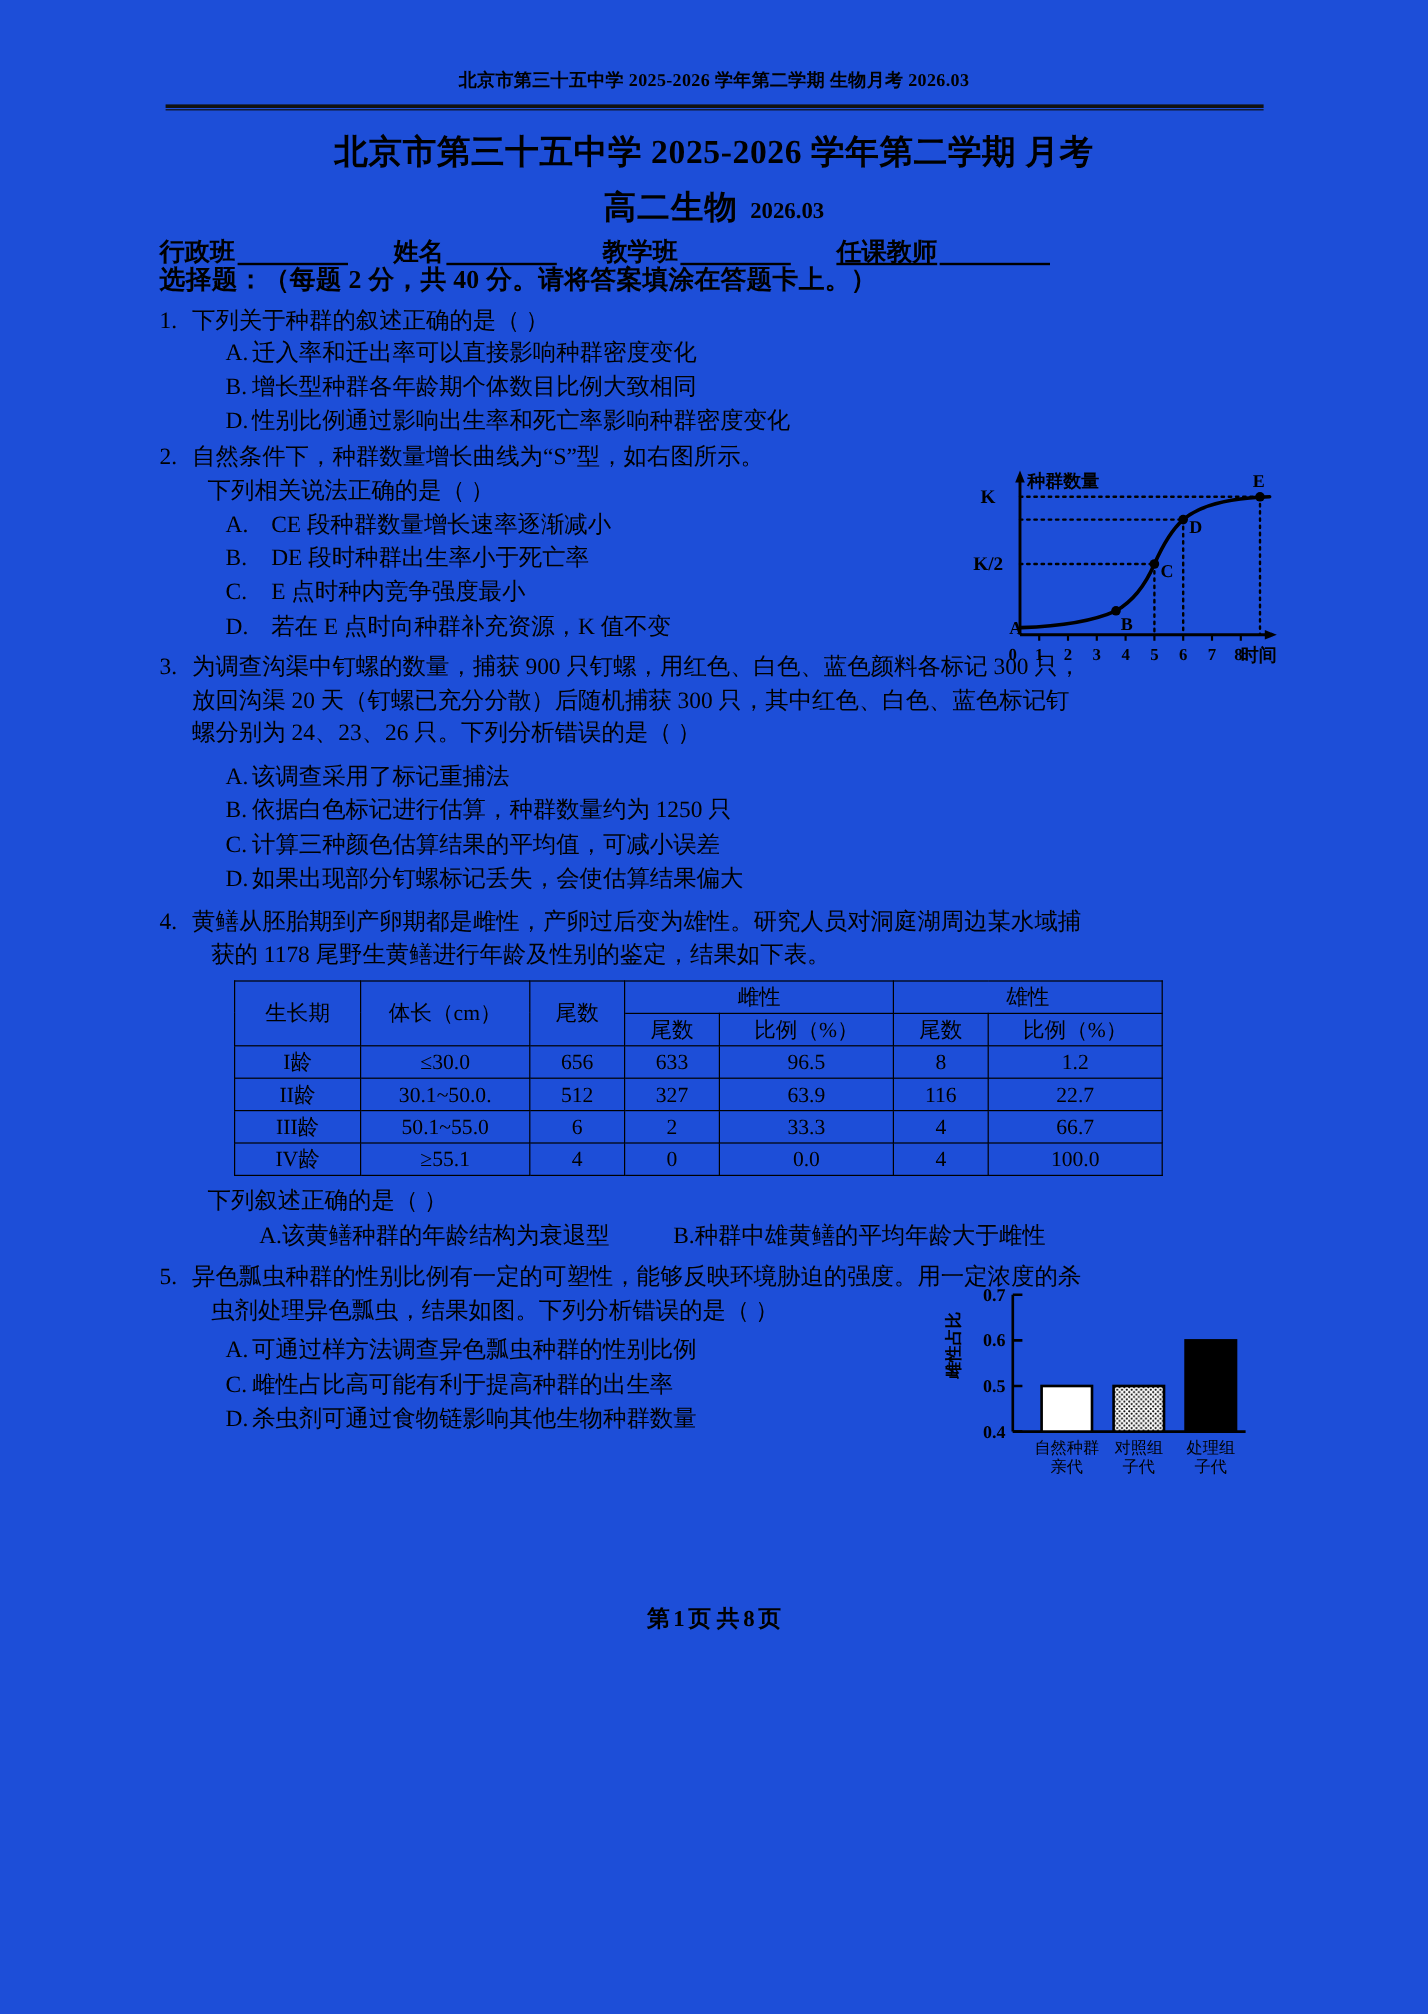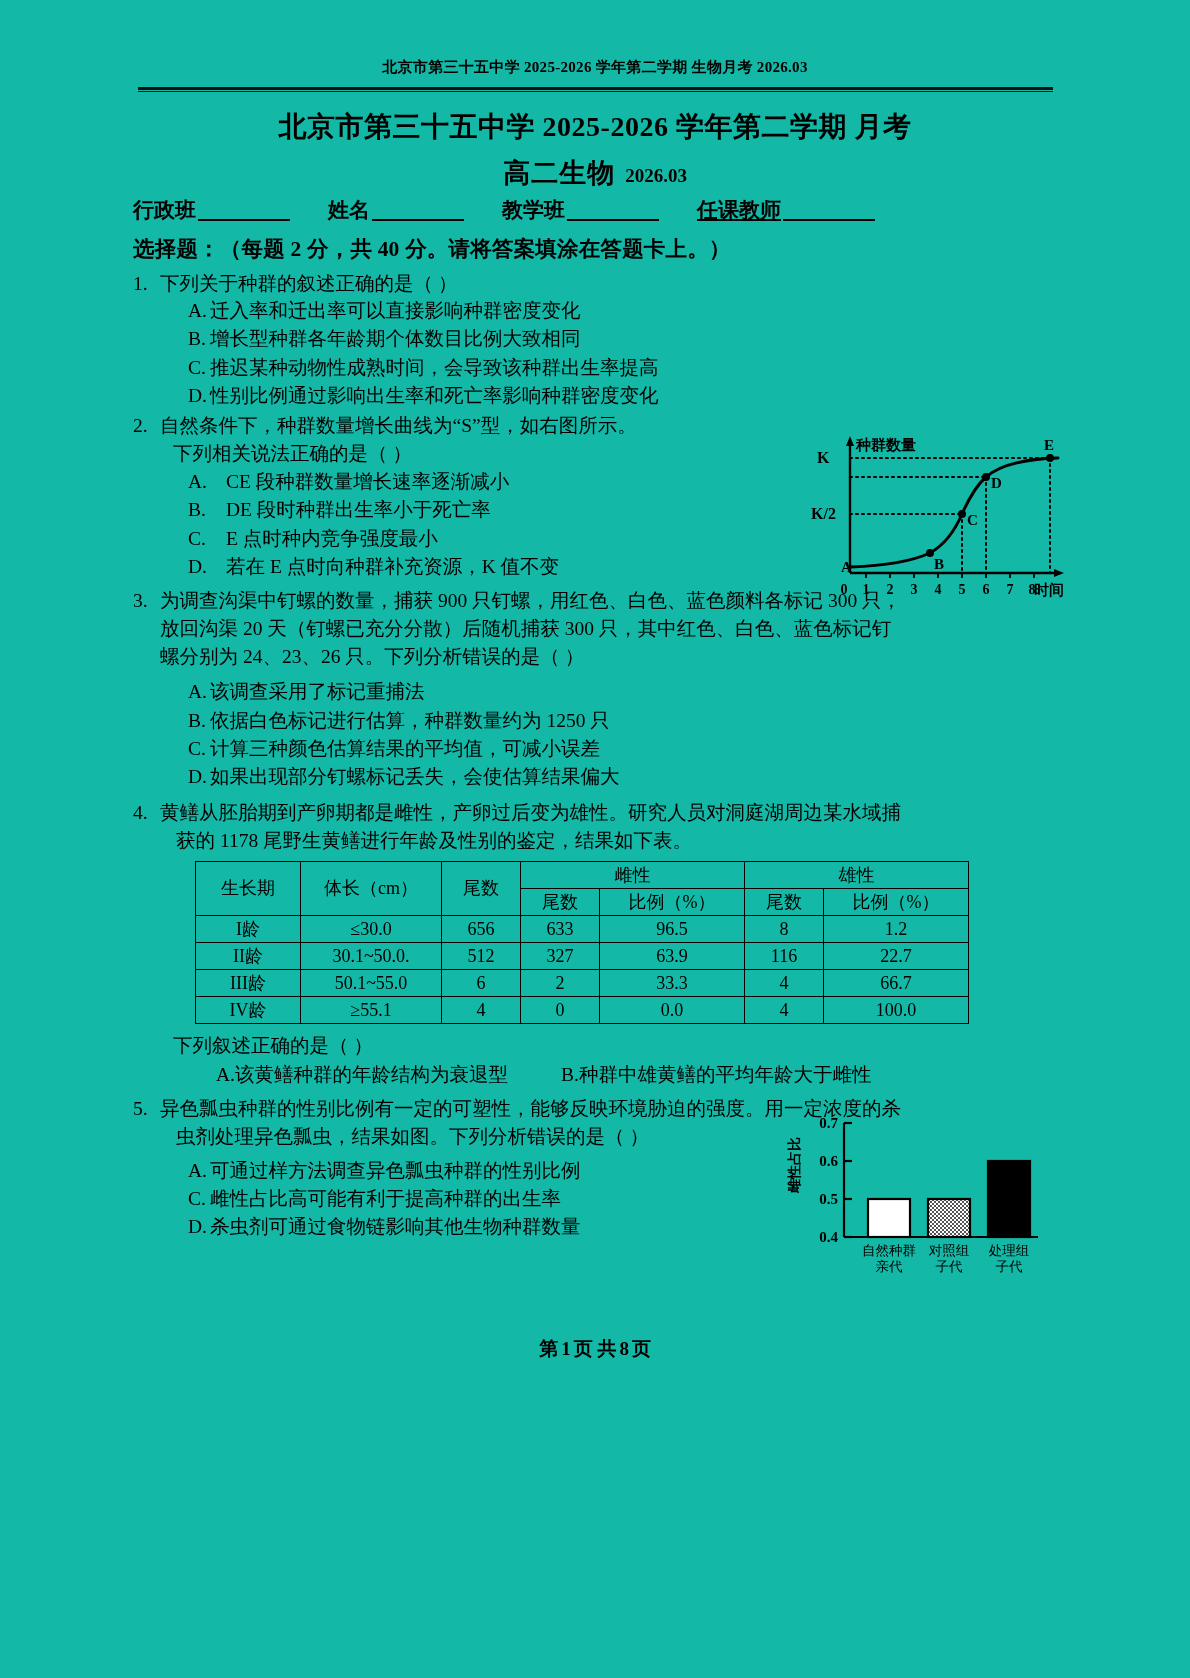--- a/index.html
+++ b/index.html
@@ -9,21 +9,21 @@
   }
   body {
     font-family: "Liberation Serif", "DejaVu Serif", serif;
     color: #000;
   }
   #page {
     position: relative;
     width: 1190px;
     height: 1678px;
     margin: 0 auto;
-    background: #14b8a6;
+    background: #1d4ed8;
     overflow: hidden;
   }
 
   
   .run-header {
     position: absolute;
     top: 58px;
     left: 0;
     width: 1190px;
     text-align: center;
@@ -73,21 +73,21 @@
     width: 925px;
     font-size: 19.5px;
     line-height: 1.0;
   }
 
   .fields-row {
     display: flex;
     align-items: flex-end;
     font-size: 21px;
     font-weight: bold;
-    margin-bottom: 18px;
+    margin-bottom: 2px;
     text-align: right;
   }
   .field {
     display: flex;
     align-items: flex-end;
     margin-right: 38px;
     white-space: nowrap;
   }
   .field:last-child { margin-right: 0; text-decoration: underline; }
   .field .blank {
@@ -237,21 +237,20 @@
     <div class="section-note">选择题：（每题 2 分，共 40 分。请将答案填涂在答题卡上。）</div>
 
     <div class="q">
       <div class="q-head">
         <span class="q-num">1.</span>
         <span class="q-stem">下列关于种群的叙述正确的是（     ）</span>
       </div>
       <div class="opts">
         <div class="opt"><span class="lab">A.</span><span>迁入率和迁出率可以直接影响种群密度变化</span></div>
         <div class="opt"><span class="lab">B.</span><span>增长型种群各年龄期个体数目比例大致相同</span></div>
-        <div class="opt"><span class="lab">C.</span><span>推迟某种动物性成熟时间，会导致该种群出生率提高</span></div>
         <div class="opt"><span class="lab">D.</span><span>性别比例通过影响出生率和死亡率影响种群密度变化</span></div>
       </div>
     </div>
 
     <div class="q" style="margin-bottom:4px;">
       <div class="q-head">
         <span class="q-num">2.</span>
         <span class="q-stem">自然条件下，种群数量增长曲线为“S”型，如右图所示。</span>
       </div>
       <div class="q-sub">下列相关说法正确的是（     ）</div>

